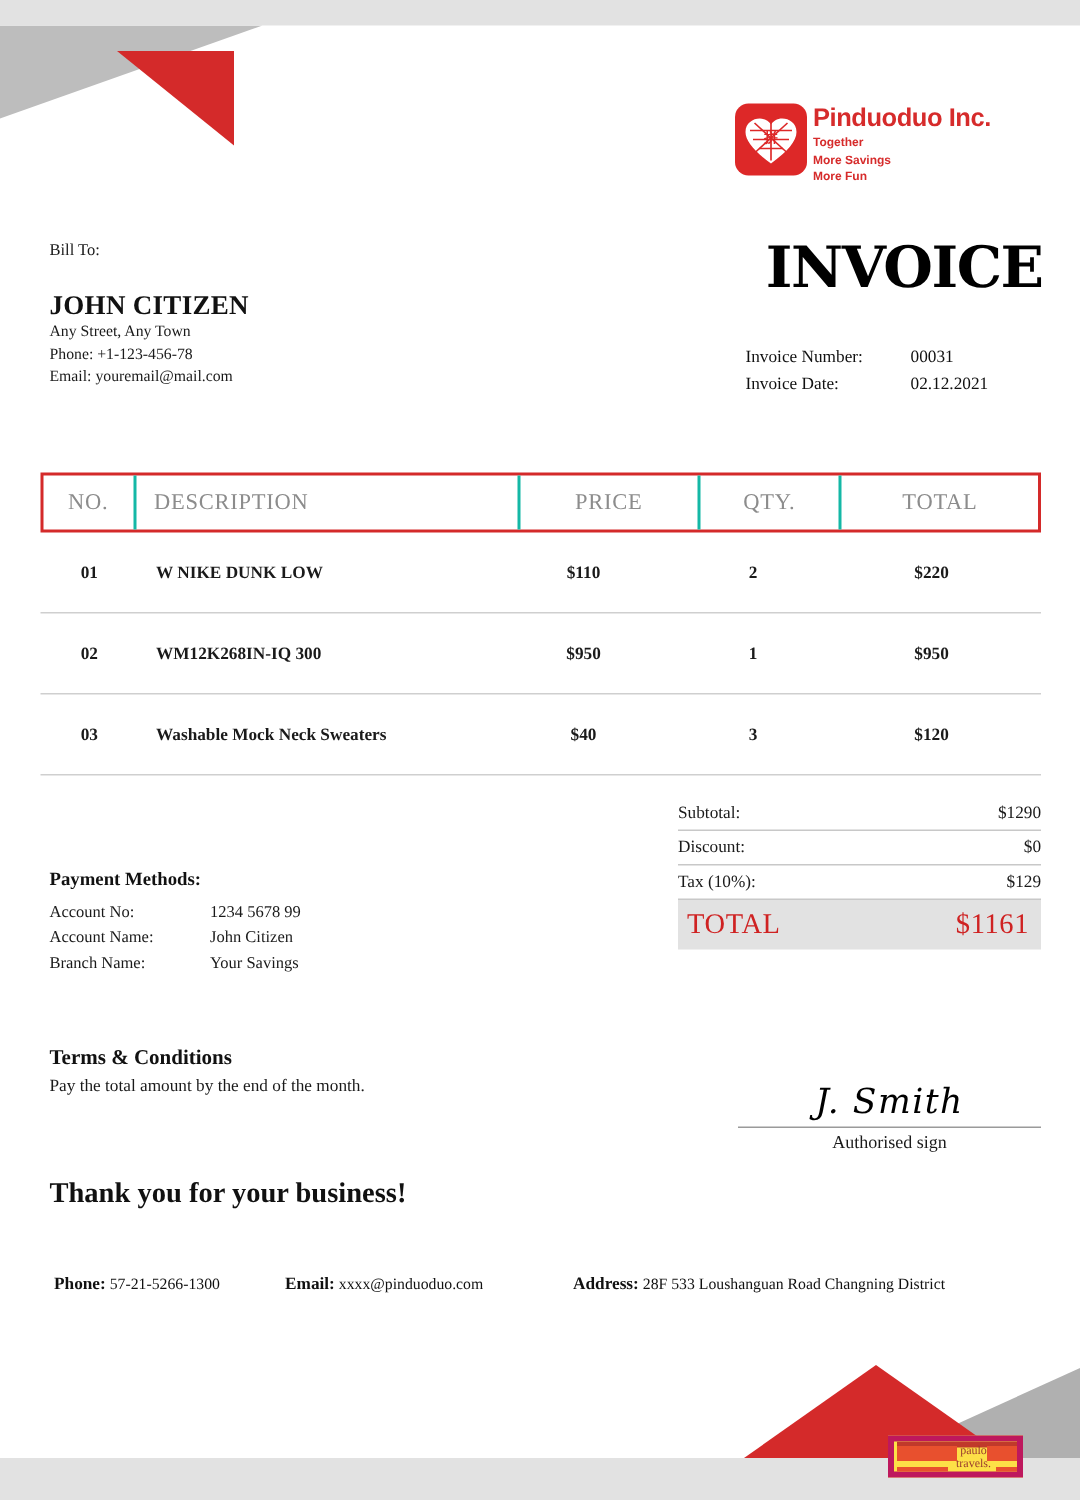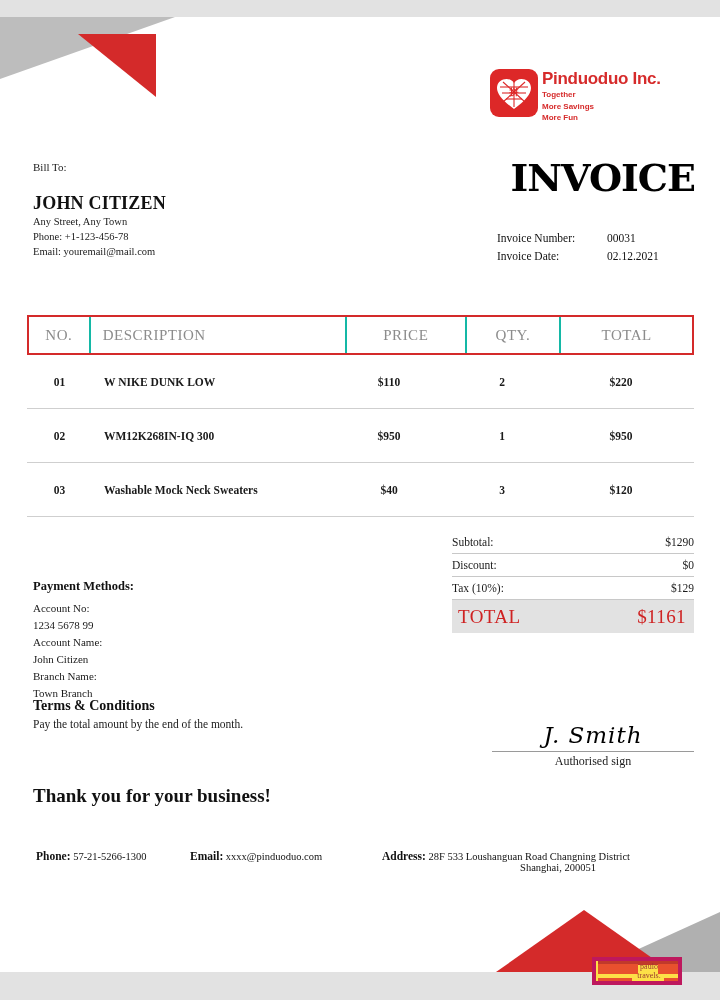--- a/index.html
+++ b/index.html
@@ -147,21 +147,21 @@
     background: #e2e2e2; padding: 0 8px 0 6px;
     margin-top: 0;
   }
   .tot-row.grand .k, .tot-row.grand .v {
     color: #cf2222; font-size: 19px; letter-spacing: 0.4px;
   }
 
   
   .pay-title { position: absolute; left: 33px; top: 562px; font-size: 12.5px; font-weight: bold; color: #111; }
   .pay-grid { position: absolute; left: 33px; top: 583px; font-size: 11px; line-height: 17px; color: #1a1a1a; }
-  .pay-line { display: flex; flex-direction: column; }
+  .pay-line { display: flex; }
   .pay-line .k { width: 107px; }
 
   
   .terms-title { position: absolute; left: 33px; top: 681px; font-size: 14px; font-weight: bold; color: #111; }
   .terms-text { position: absolute; left: 33px; top: 701px; font-size: 11.5px; color: #1a1a1a; }
 
   
   .sig-wrap { position: absolute; left: 492px; top: 698px; width: 202px; }
   .sig-mark {
     height: 38px; text-align: center;
@@ -295,21 +295,21 @@
       <div class="pay-line">
         <span class="k">Account No:</span>
         <span class="v">1234 5678 99</span>
       </div>
       <div class="pay-line">
         <span class="k">Account Name:</span>
         <span class="v">John Citizen</span>
       </div>
       <div class="pay-line">
         <span class="k">Branch Name:</span>
-        <span class="v">Town Branch</span>
+        <span class="v">Your Savings</span>
       </div>
     </div>
 
     <div class="terms-title">Terms &amp; Conditions</div>
     <div class="terms-text">Pay the total amount by the end of the month.</div>
 
     <div class="sig-wrap">
       <div class="sig-mark">J. Smith</div>
       <div class="sig-line"></div>
       <div class="sig-label">Authorised sign</div>
@@ -322,21 +322,20 @@
         <span class="f-k">Phone:</span>
         <span>57-21-5266-1300</span>
       </div>
       <div class="f-item f-email">
         <span class="f-k">Email:</span>
         <span>xxxx@pinduoduo.com</span>
       </div>
       <div class="f-item f-addr">
         <span class="f-k">Address:</span>
         <span>28F 533 Loushanguan Road Changning District</span>
-        <span class="f-addr2">Shanghai, 200051</span>
       </div>
     </div>
 
   </div>
 
   <div class="watermark">
     <div class="wm-top"></div>
     <div class="wm-bar wm-b1"></div>
     <div class="wm-bar wm-b2"></div>
     <div class="wm-bar wm-b3"></div>

